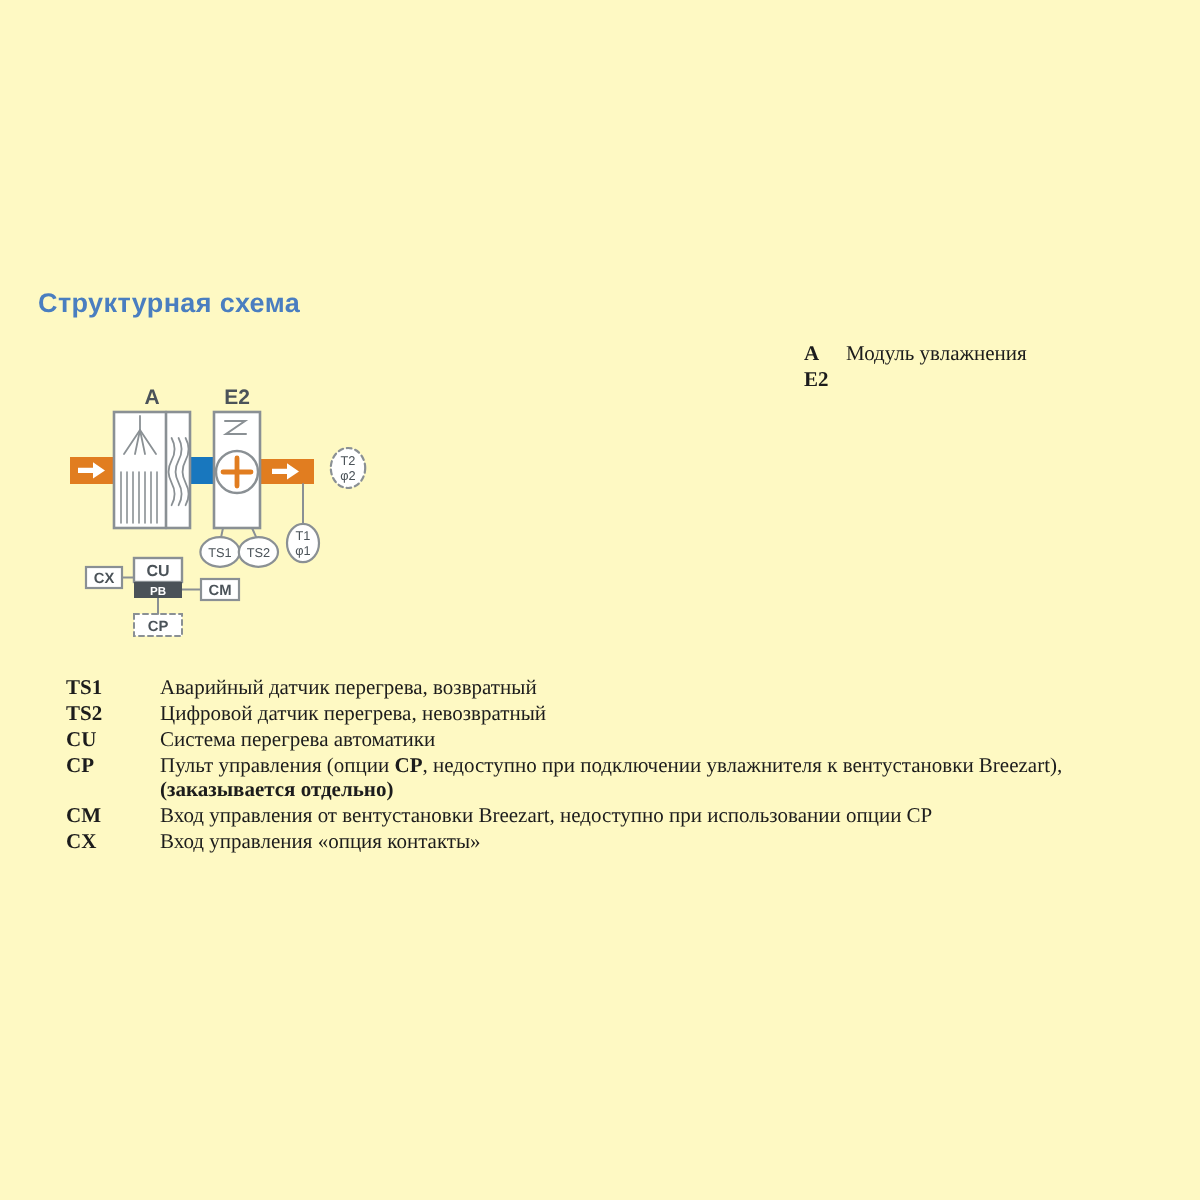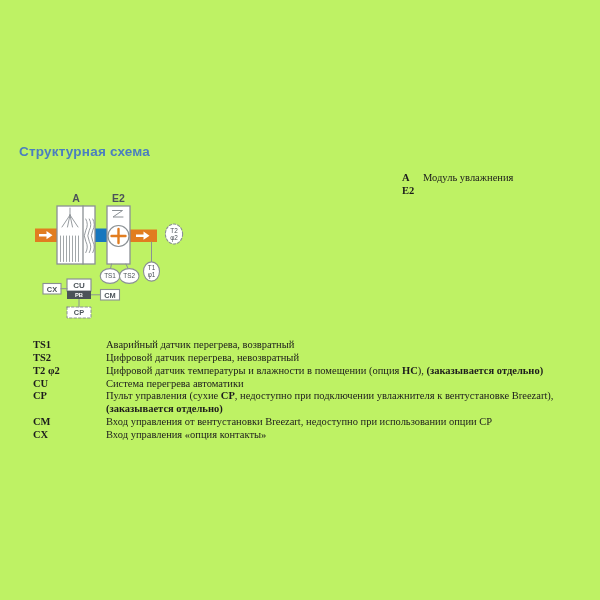--- a/index.html
+++ b/index.html
@@ -1,16 +1,16 @@
 <!DOCTYPE html>
 <html><head>
 <meta charset="utf-8">
 <style>
   html,body{margin:0;padding:0;background:#fff;}
-  .screen{position:relative;width:600px;height:600px;background:#bef264;overflow:hidden;
+  .screen{position:relative;width:600px;height:600px;background:#fef9c3;overflow:hidden;
           font-family:"Liberation Sans",sans-serif;}
   .page-title{position:absolute;left:19px;top:144px;font-size:13.5px;font-weight:bold;
               letter-spacing:.2px;}
   
   .legend{position:absolute;left:402px;top:172px;font-family:"Liberation Serif",serif;
           font-size:10.5px;color:#1c1c1c;}
   .legend-row{display:flex;line-height:12.6px;}
   .legend-key{font-weight:bold;flex:0 0 21px;}
   
   svg.diagram{position:absolute;left:0;top:0;}
@@ -18,21 +18,21 @@
   .mod-label{font-size:10.5px;font-weight:bold;}
   .sensor-label{font-size:6.4px;}
   .cu-label{font-size:8px;font-weight:bold;}
   .port-label{font-size:5.8px;font-weight:bold;}
   .box-label{font-size:7.4px;font-weight:bold;}
   
   .components{position:absolute;left:33px;top:339px;width:548px;
               font-family:"Liberation Serif",serif;font-size:10.5px;color:#1c1c1c;}
   .comp-row{display:flex;line-height:12.85px;}
   .comp-label{font-weight:bold;flex:0 0 47px;}
-  .comp-desc{flex:1;margin-left:26px;}
+  .comp-desc{flex:1;}
   .comp-desc .b{font-weight:bold;}
 </style>
 </head>
 <body>
 
 <div class="screen">
 
   <div class="page-title" style="color: rgb(74, 126, 192);">Структурная схема</div>
 
   <svg class="diagram" width="210" height="335" viewBox="0 0 210 335">
@@ -134,30 +134,26 @@
   <div class="components">
       <div class="comp-row">
         <span class="comp-label">TS1</span>
         <span class="comp-desc"><span>Аварийный датчик перегрева, возвратный</span></span>
       </div>
       <div class="comp-row">
         <span class="comp-label">TS2</span>
         <span class="comp-desc"><span>Цифровой датчик перегрева, невозвратный</span></span>
       </div>
       <div class="comp-row">
-        <span class="comp-label">T2 φ2</span>
-        <span class="comp-desc"><span>Цифровой датчик температуры и влажности в помещении (опция </span><span class="b">HC</span><span>), </span><span class="b">(заказывается отдельно)</span></span>
-      </div>
-      <div class="comp-row">
         <span class="comp-label">CU</span>
         <span class="comp-desc"><span>Система перегрева автоматики</span></span>
       </div>
       <div class="comp-row">
         <span class="comp-label">CP</span>
-        <span class="comp-desc"><span>Пульт управления (сухие </span><span class="b">CP</span><span>, недоступно при подключении увлажнителя к вентустановке Breezart),</span><br><span class="b">(заказывается отдельно)</span></span>
+        <span class="comp-desc"><span>Пульт управления (опции </span><span class="b">CP</span><span>, недоступно при подключении увлажнителя к вентустановки Breezart),</span><br><span class="b">(заказывается отдельно)</span></span>
       </div>
       <div class="comp-row">
         <span class="comp-label">CM</span>
         <span class="comp-desc"><span>Вход управления от вентустановки Breezart, недоступно при использовании опции CP</span></span>
       </div>
       <div class="comp-row">
         <span class="comp-label">CX</span>
         <span class="comp-desc"><span>Вход управления «опция контакты»</span></span>
       </div>
     </div>

